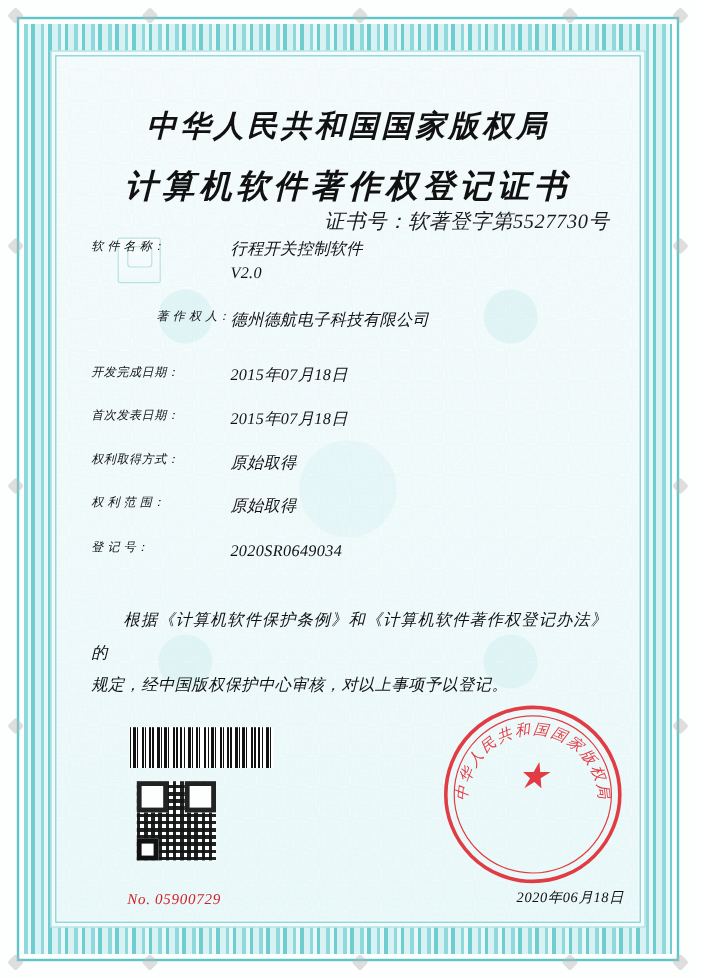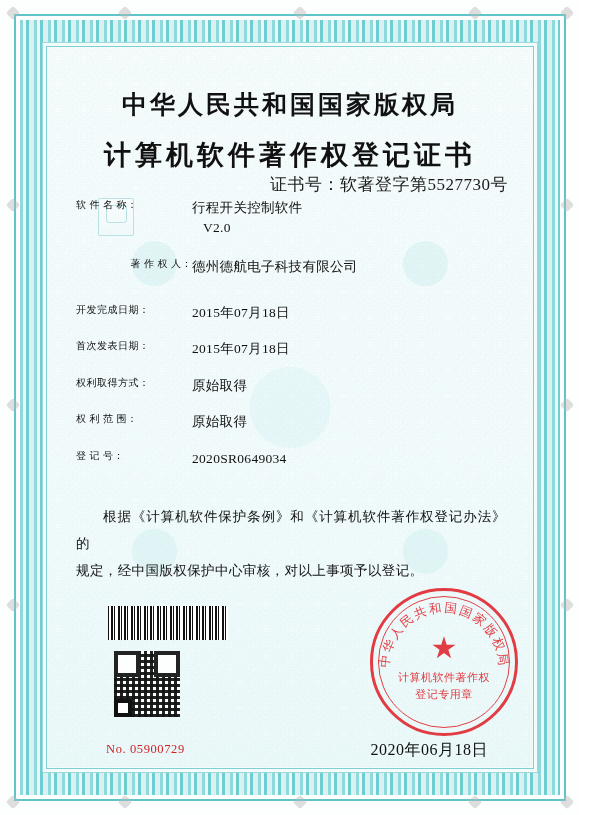--- a/index.html
+++ b/index.html
@@ -12,20 +12,21 @@
     height: 815px;
     font-family: "Liberation Sans", sans-serif;
     overflow: hidden;
   }
   .certificate {
     position: relative;
     width: 580px;
     height: 815px;
     background: #fdfefe;
     overflow: hidden;
+    font-style: italic;
   }
 
   
   .border-outer {
     position: absolute;
     left: 14px;
     top: 14px;
     right: 14px;
     bottom: 14px;
     border: 2px solid #5fc5c9;
@@ -167,21 +168,21 @@
   }
   .row .value {
     font-size: 13.5px;
     color: #111;
     letter-spacing: .3px;
     line-height: 1.45;
   }
   .row.tight { margin-bottom: 12px; }
   .row.gap-big { margin-bottom: 26px; text-align: right; }
 
-  .value .line2 { display: block; margin-left: 11px; }
+  .value .line2 { display: block; }
 
   
   .statement {
     position: absolute;
     left: 28px;
     right: 26px;
     top: 455px;
     font-family: "Liberation Serif", serif;
     font-size: 13.5px;
     line-height: 2.0;
@@ -295,24 +296,24 @@
     position: absolute;
     left: 58px;
     top: 694px;
     font-family: "Liberation Serif", serif;
     font-size: 12.5px;
     color: #d01f27;
     letter-spacing: .6px;
   }
   .footer-date {
     position: absolute;
-    right: 44px;
+    right: 12px;
     top: 692px;
     font-family: "Liberation Serif", serif;
-    font-size: 16px;
+    font-size: 12px;
     color: #111;
     letter-spacing: .5px;
   }
 
   
   .emblem {
     position: absolute;
     left: 50px;
     top: 150px;
     width: 34px;
@@ -428,24 +429,20 @@
       <div class="seal-inner"></div>
       <svg class="seal-arc" viewBox="0 0 142 142">
         <defs>
           <path id="arcpath" d="M 16,76 A 55,55 0 0 1 126,76"></path>
         </defs>
         <text>
           <textPath href="#arcpath" startOffset="50%" text-anchor="middle">中华人民共和国国家版权局</textPath>
         </text>
       </svg>
       <div class="seal-star">★</div>
-      <div class="seal-bottom">
-        <div>计算机软件著作权</div>
-        <div>登记专用章</div>
-      </div>
     </div>
 
     <div class="footer-no">
       <span>No.</span>
       <span>05900729</span>
     </div>
 
     <div class="footer-date">2020年06月18日</div>
 
   </div>

